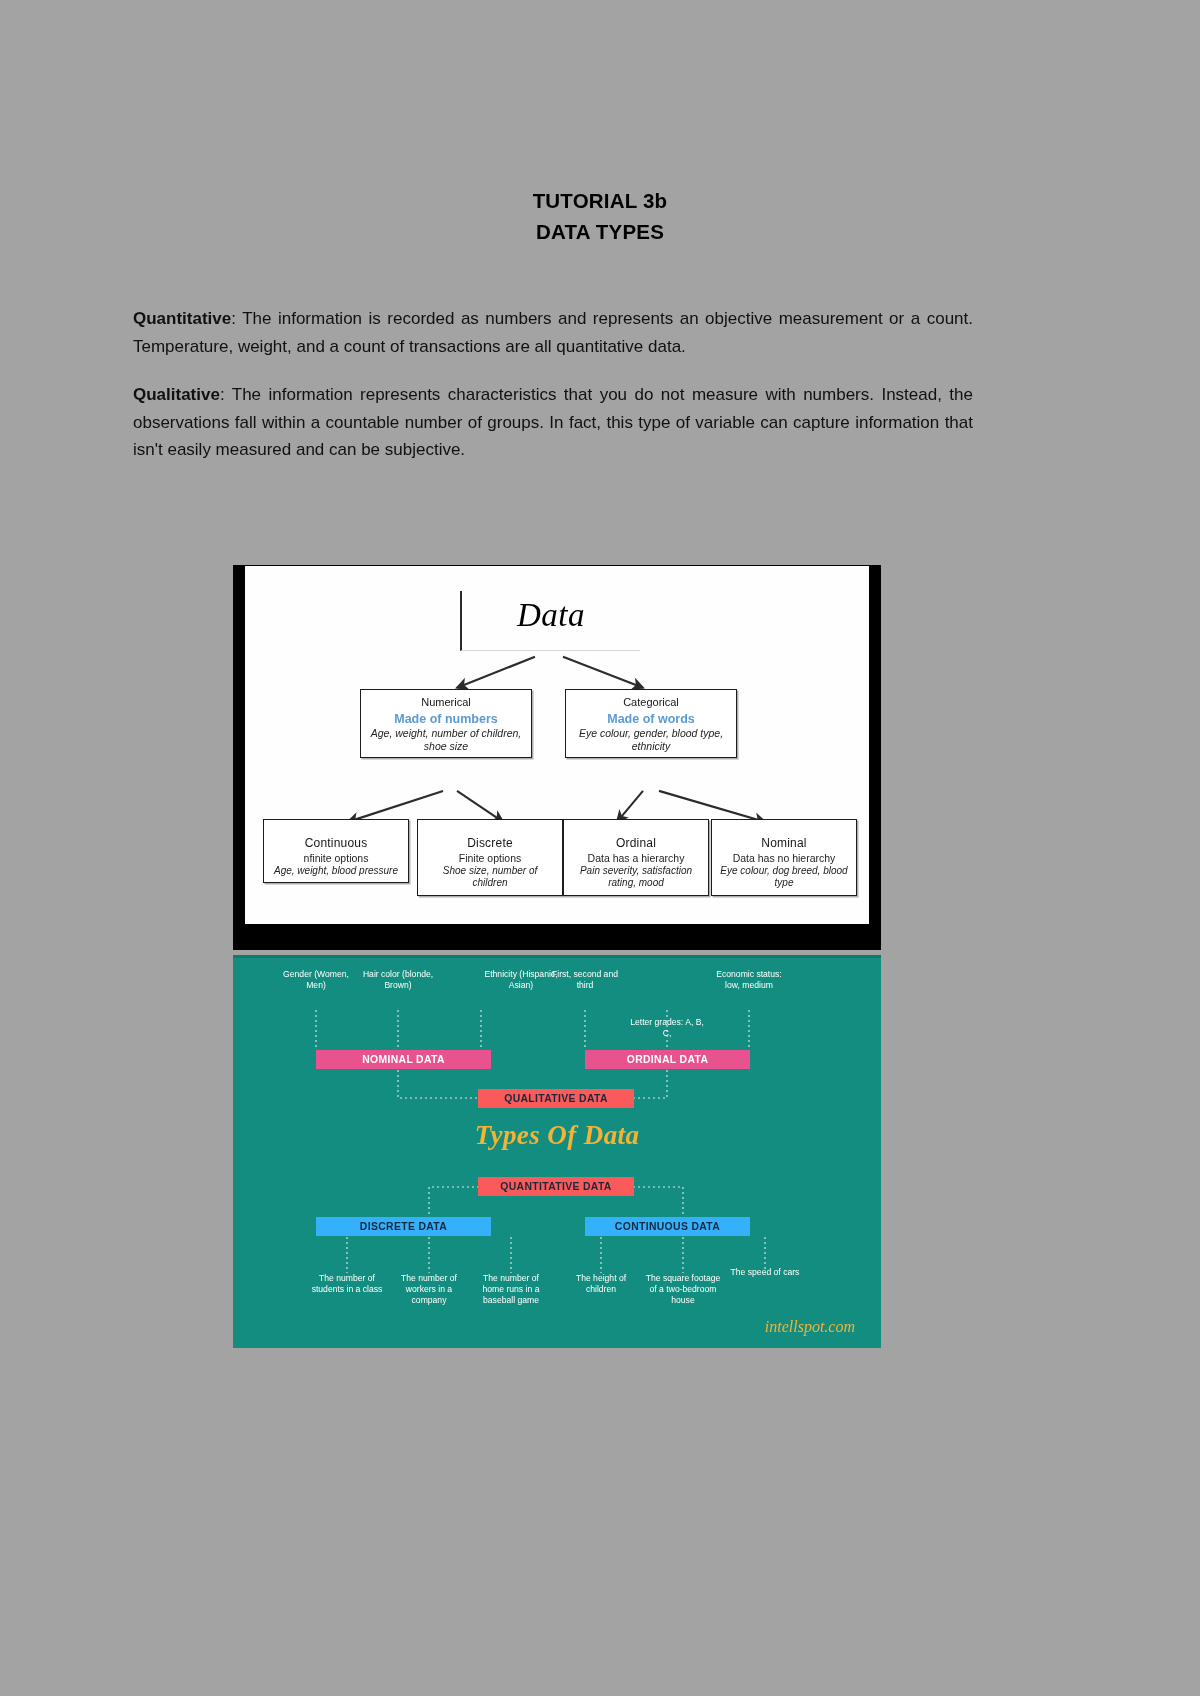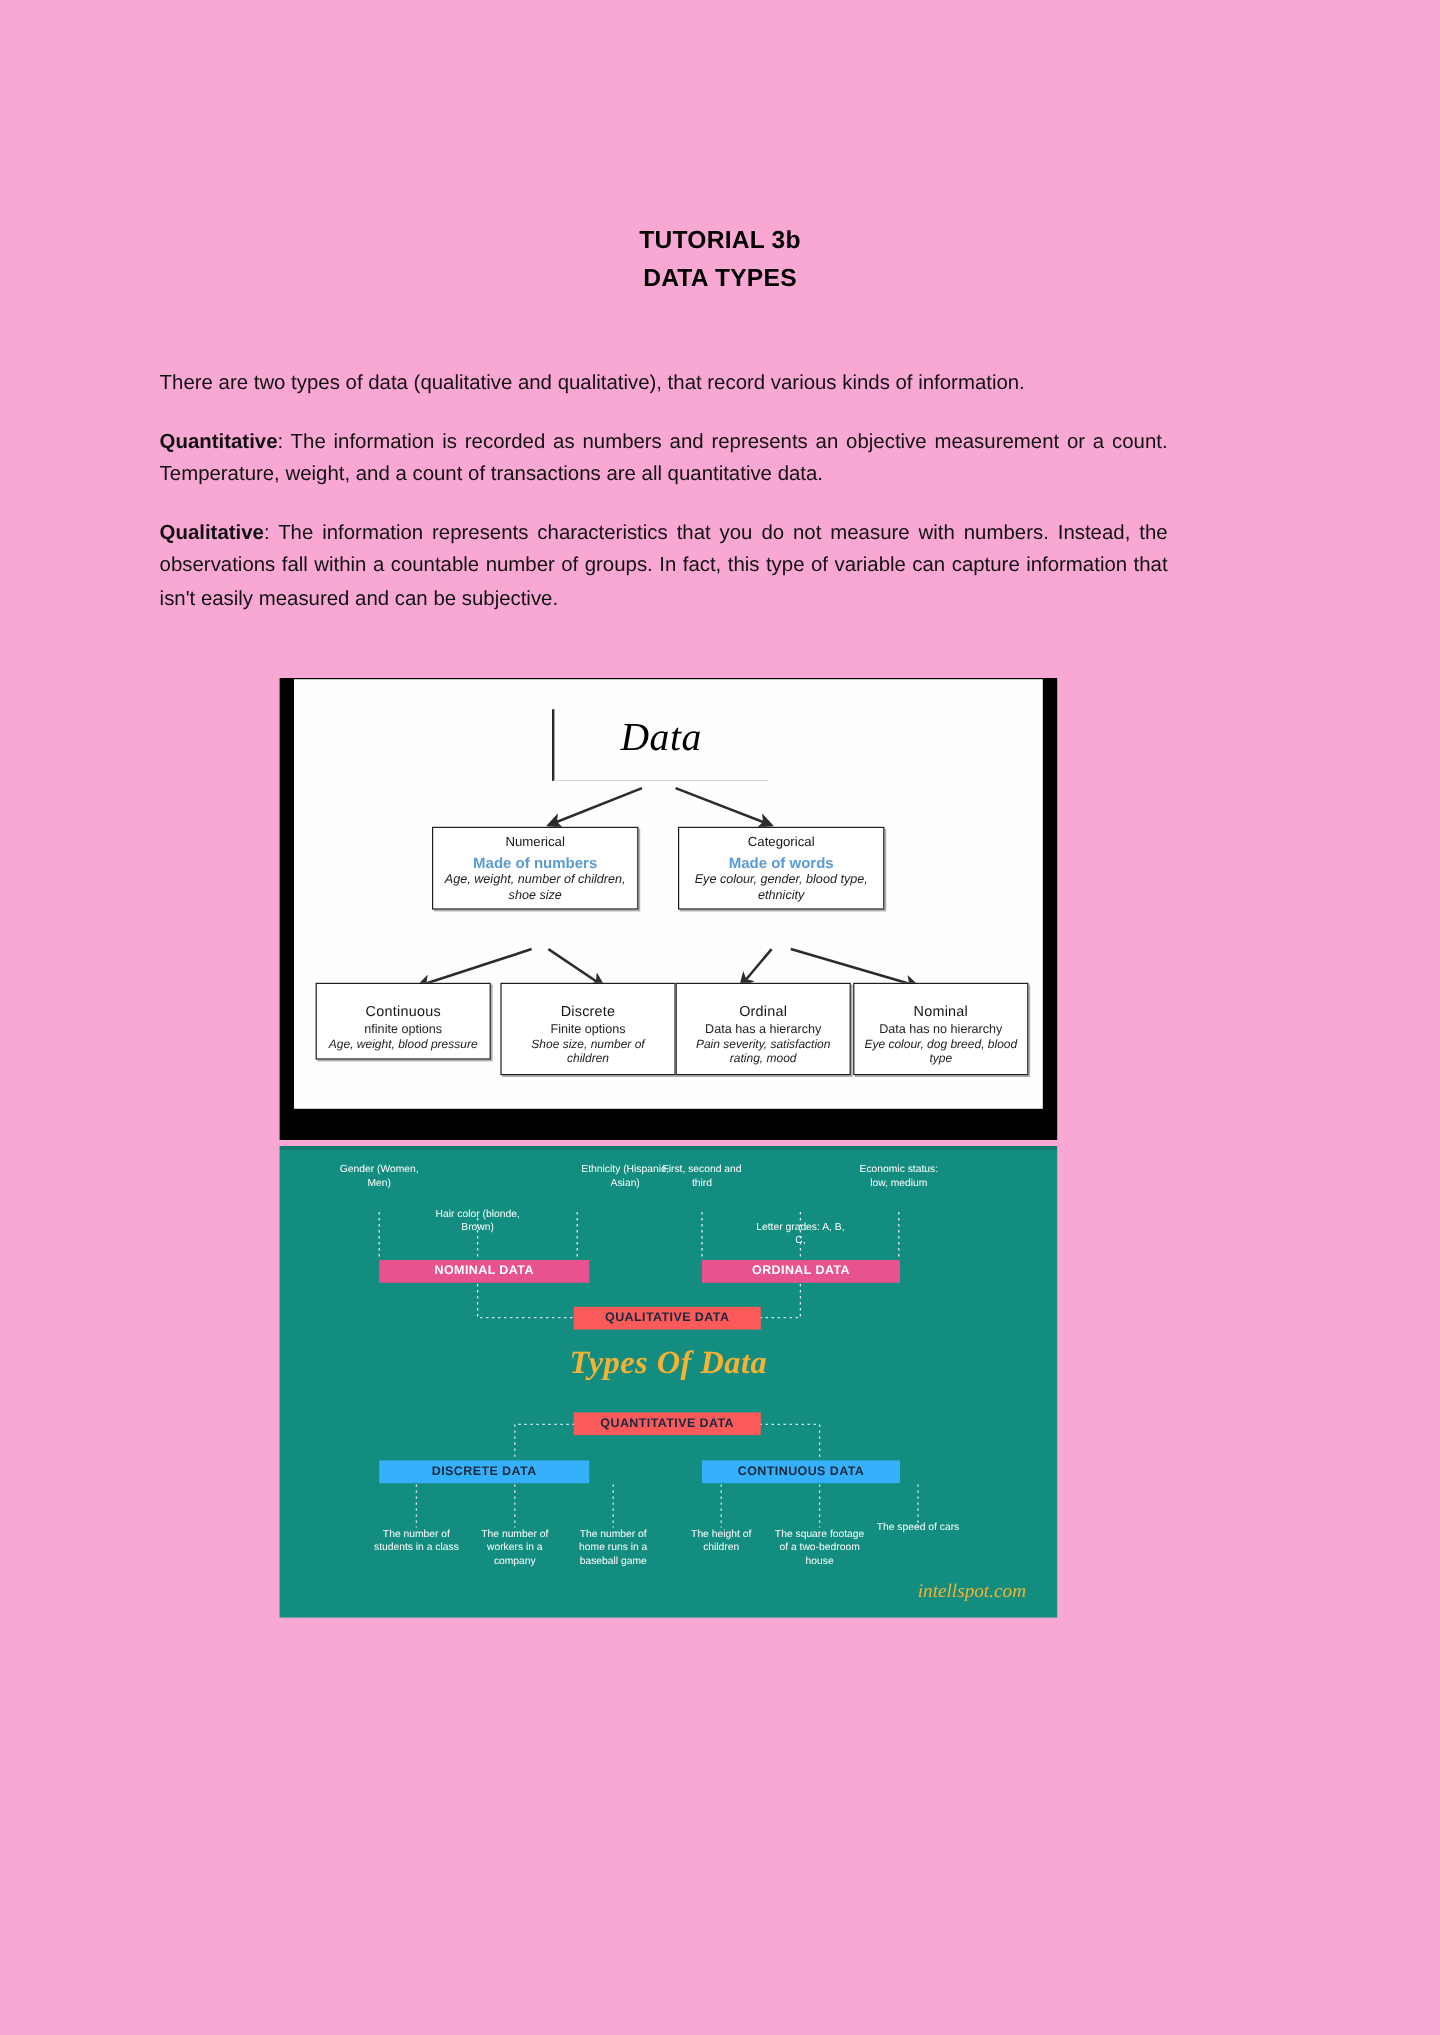--- a/index.html
+++ b/index.html
@@ -4,21 +4,21 @@
 <style>
   * { box-sizing: border-box; }
   html, body { margin:0; padding:0; }
   body {
     width:1200px; height:1696px;
     background:#ffffff;
     font-family:"Liberation Sans", sans-serif;
     color:#000;
     -webkit-font-smoothing:antialiased;
   }
-  .page { position:relative; width:1200px; height:1696px; background:#f9a8d4; }
+  .page { position:relative; width:1200px; height:1696px; background:#a3a3a3; }
 
   
   .doc-title {
     text-align:center;
     font-weight:bold;
     font-size:20.5px;
     letter-spacing:0.2px;
     line-height:31px;
   }
   .title-wrap { position:absolute; left:0; right:0; top:185px; }
@@ -168,21 +168,20 @@
 <body>
 
 <div class="page">
 
   <div class="title-wrap">
     <div class="doc-title">TUTORIAL 3b</div>
     <div class="doc-title">DATA TYPES</div>
   </div>
 
   <div class="body-wrap">
-    <p class="para">There are two types of data (qualitative and qualitative), that record various kinds of information.</p>
     <p class="para"><b>Quantitative</b><span>: The information is recorded as numbers and represents an objective measurement or a count. Temperature, weight, and a count of transactions are all quantitative data.</span></p>
     <p class="para"><b>Qualitative</b><span>: The information represents characteristics that you do not measure with numbers. Instead, the observations fall within a countable number of groups. In fact, this type of variable can capture information that isn't easily measured and can be subjective.</span></p>
   </div>
 
   <div class="fig1">
     <div class="fig1-inner">
 
       <svg class="arrows" viewBox="0 0 624 347" preserveAspectRatio="none">
         <defs>
           <marker id="ah" markerWidth="7" markerHeight="7" refX="5.2" refY="3" orient="auto">
@@ -268,21 +267,21 @@
         <path d="M196,282 L196,318"></path>
         <path d="M278,282 L278,318"></path>
 
         <path d="M368,282 L368,318"></path>
         <path d="M450,282 L450,318"></path>
         <path d="M532,282 L532,318"></path>
       </g>
     </svg>
 
     <div class="leaf" style="left:44px; top:14px;">Gender (Women, Men)</div>
-    <div class="leaf" style="left:126px; top:14px;margin-top:37px;">Hair color (blonde, Brown)</div>
+    <div class="leaf" style="left:126px; top:14px;">Hair color (blonde, Brown)</div>
     <div class="leaf" style="left:209px; top:14px;margin-left:40px;">Ethnicity (Hispanic, Asian)</div>
 
     <div class="leaf" style="left:313px; top:14px;">First, second and third</div>
     <div class="leaf" style="left:395px; top:14px;margin-top:48px;">Letter grades: A, B, C,</div>
     <div class="leaf" style="left:477px; top:14px;">Economic status: low, medium</div>
 
     <div class="bar pink" style="left:83px; top:95px; width:175px;">NOMINAL DATA</div>
     <div class="bar pink" style="left:352px; top:95px; width:165px;">ORDINAL DATA</div>
     <div class="bar red" style="left:245px; top:134px; width:156px;">QUALITATIVE DATA</div>
 

